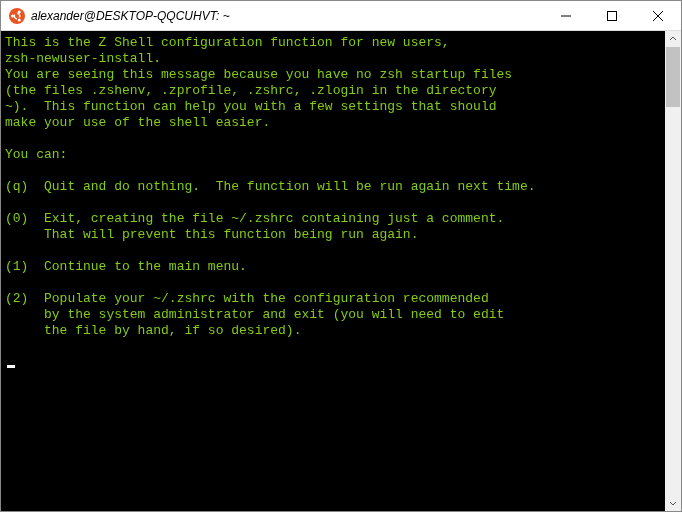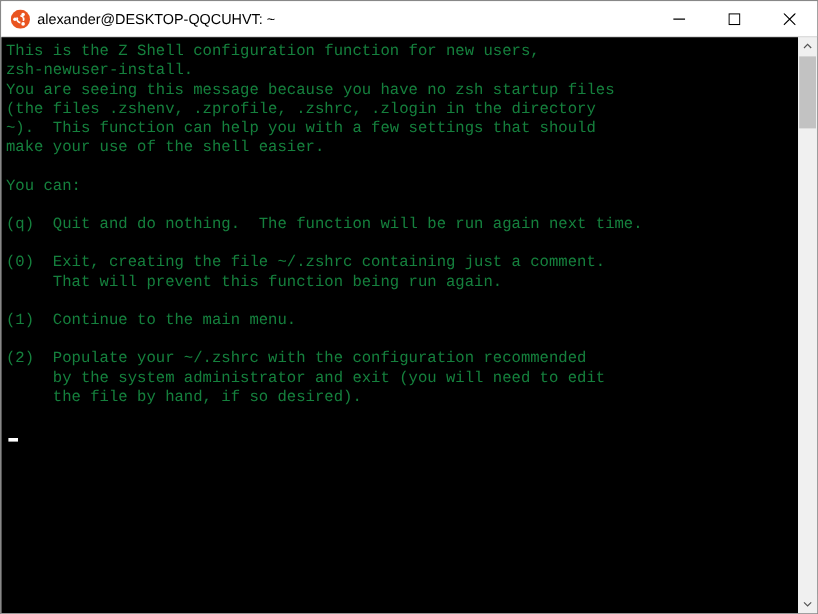--- a/index.html
+++ b/index.html
@@ -24,20 +24,21 @@
       margin-left: 8px;
       margin-right: 6px;
       display: inline-flex;
       align-items: center;
       justify-content: center;
     }
     .titlebar .title {
       font-size: 12px;
       color: #000;
       flex: 0 0 auto;
+      font-style: italic;
     }
     .titlebar .spacer { flex: 1 1 auto; }
     .win-btn {
       width: 46px;
       height: 30px;
       display: inline-flex;
       align-items: center;
       justify-content: center;
       font-size: 10px;
       color: #000;
@@ -47,21 +48,21 @@
     }
     .terminal-wrap {
       position: relative;
       height: calc(512px - 30px - 2px);
       background: #000;
       display: flex;
     }
     .terminal {
       flex: 1 1 auto;
       padding: 4px 4px 4px 4px;
-      color: #15803d;
+      color: #84cc16;
       font-family: "Consolas", "Courier New", monospace;
       font-size: 13px;
       line-height: 16px;
       white-space: pre;
       overflow: hidden;
     }
     .scrollbar {
       width: 16px;
       background: #f0f0f0;
       position: relative;

